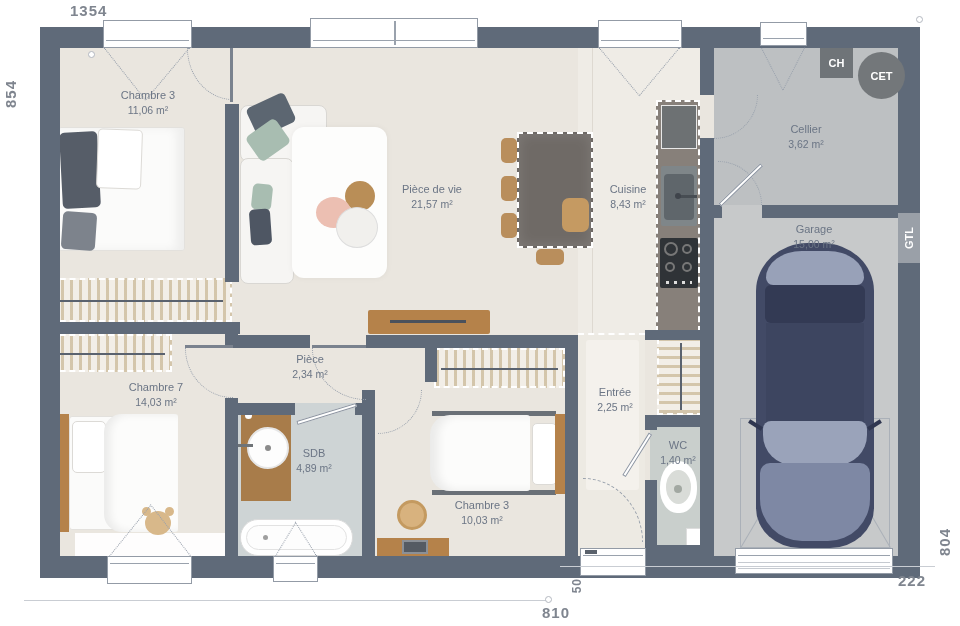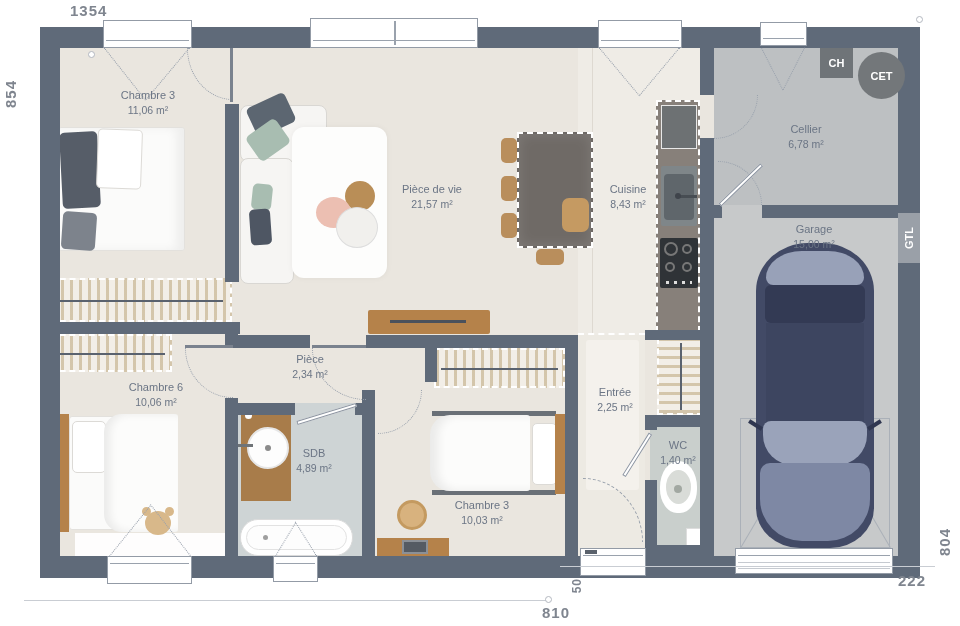--- a/index.html
+++ b/index.html
@@ -240,29 +240,29 @@
   <div class="rl" style="left:432px;top:182px;">
     <div>Pièce de vie</div>
     <div class="a">21,57 m²</div>
   </div>
   <div class="rl" style="left:628px;top:182px;">
     <div>Cuisine</div>
     <div class="a">8,43 m²</div>
   </div>
   <div class="rl" style="left:806px;top:122px;">
     <div>Cellier</div>
-    <div class="a">6,78 m²</div>
+    <div class="a">3,62 m²</div>
   </div>
   <div class="rl" style="left:814px;top:222px;">
     <div>Garage</div>
     <div class="a">15,00 m²</div>
   </div>
   <div class="rl" style="left:156px;top:380px;">
-    <div>Chambre 6</div>
-    <div class="a">10,06 m²</div>
+    <div>Chambre 7</div>
+    <div class="a">14,03 m²</div>
   </div>
   <div class="rl" style="left:310px;top:352px;">
     <div>Pièce</div>
     <div class="a">2,34 m²</div>
   </div>
   <div class="rl" style="left:314px;top:446px;">
     <div>SDB</div>
     <div class="a">4,89 m²</div>
   </div>
   <div class="rl" style="left:482px;top:498px;">

